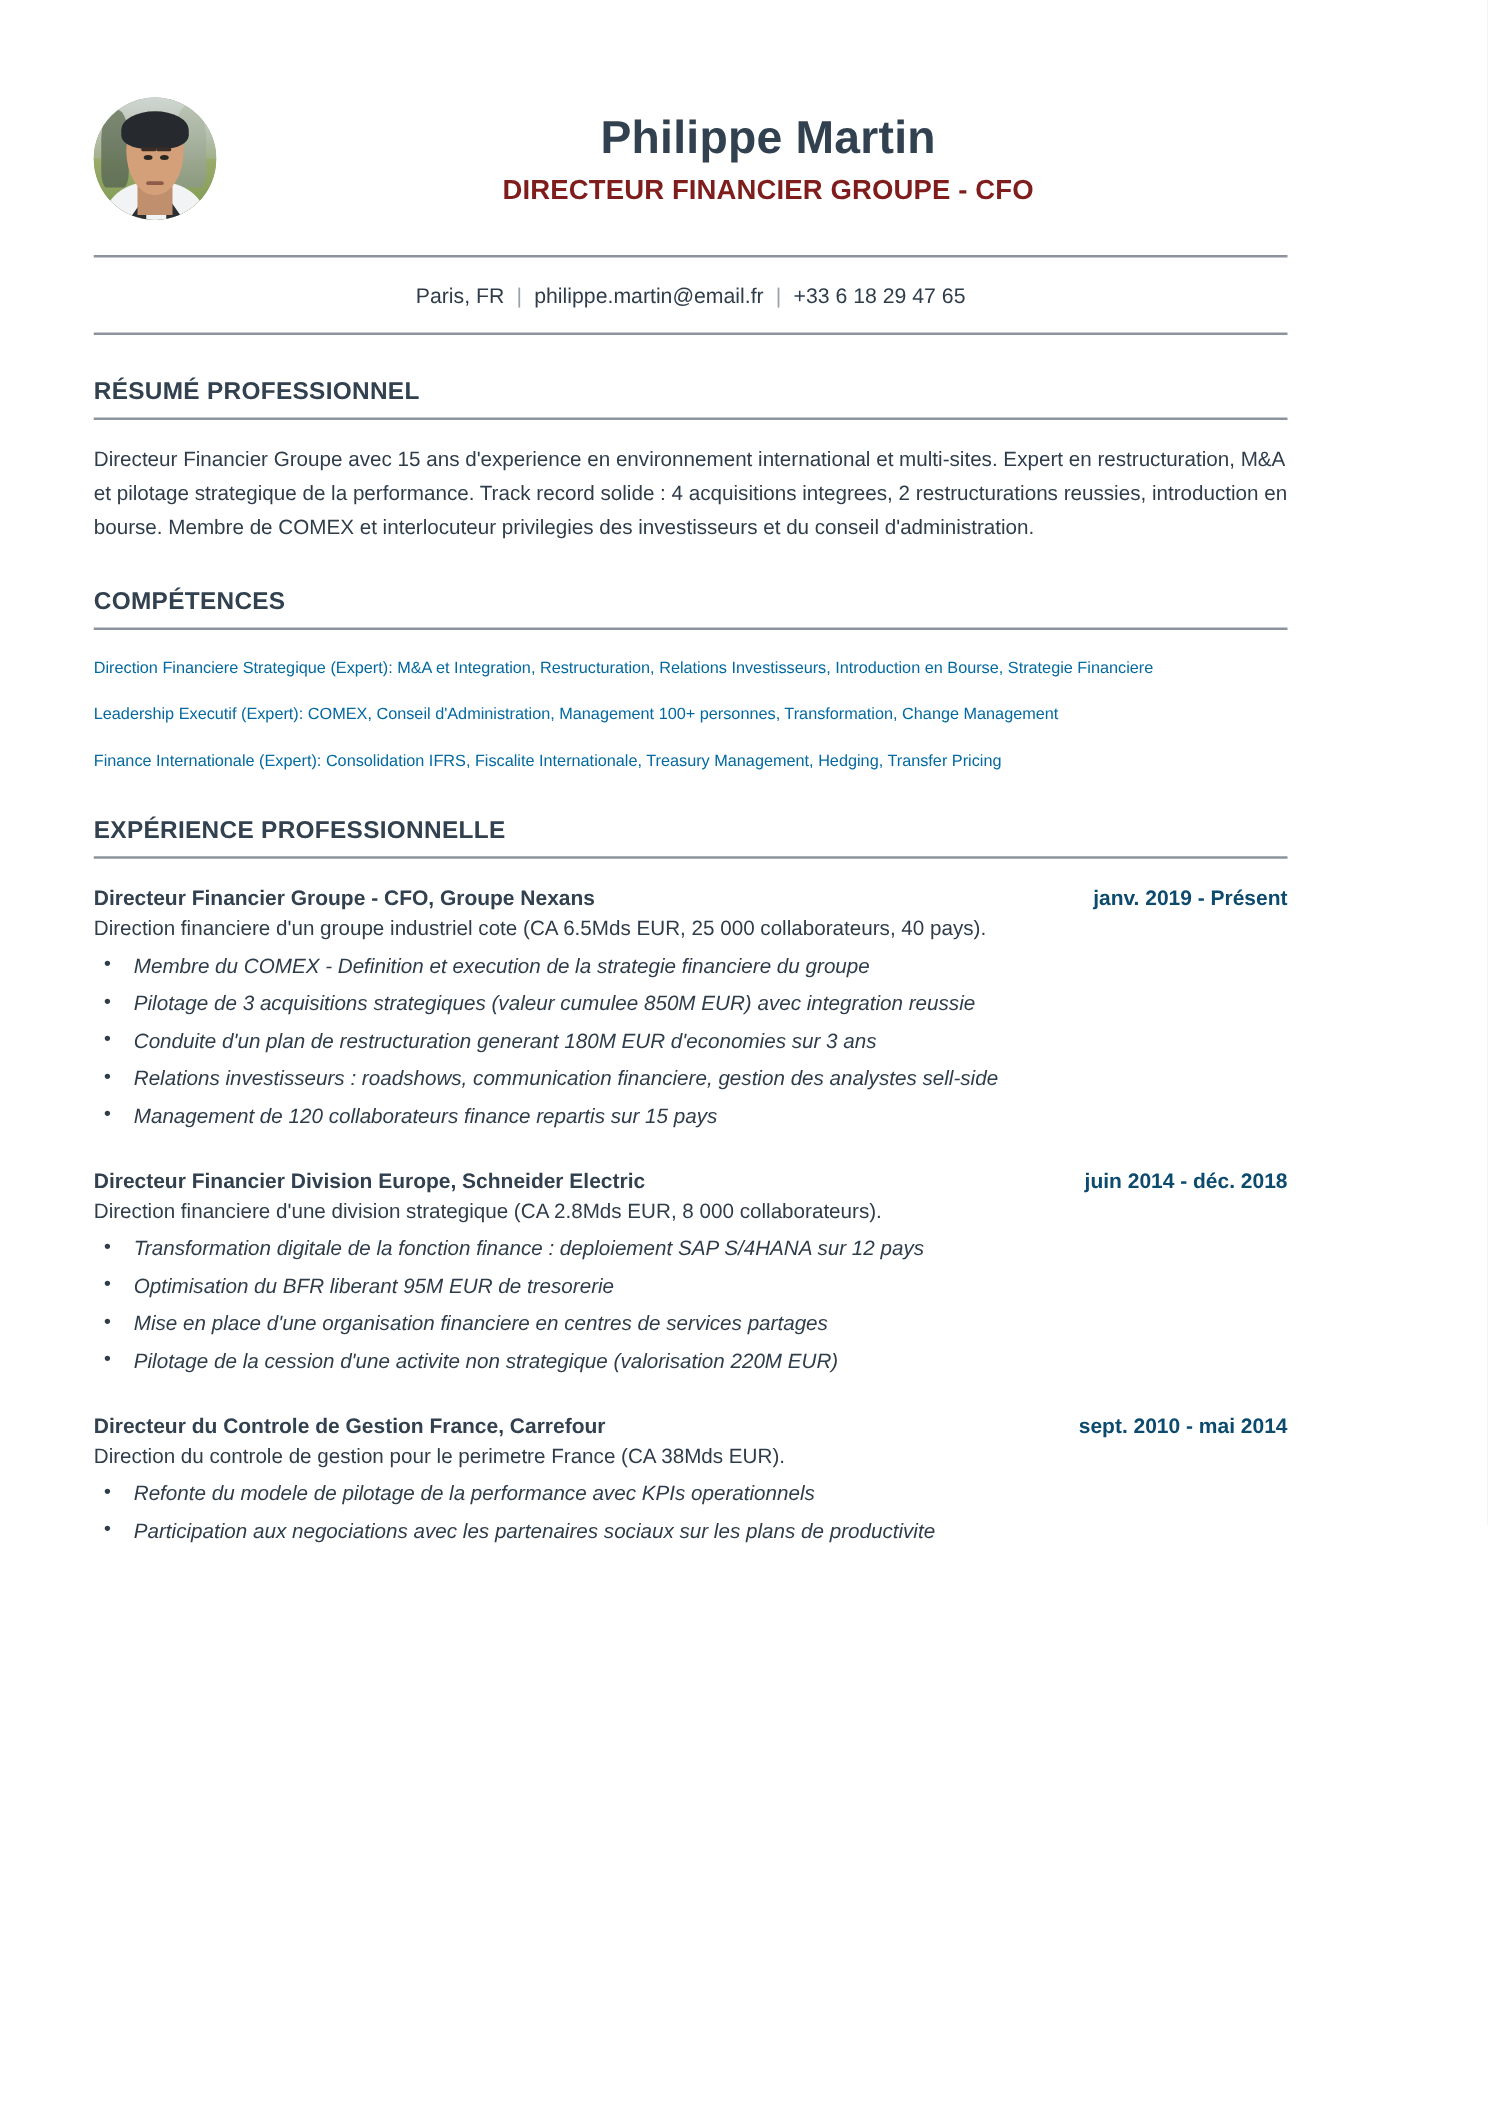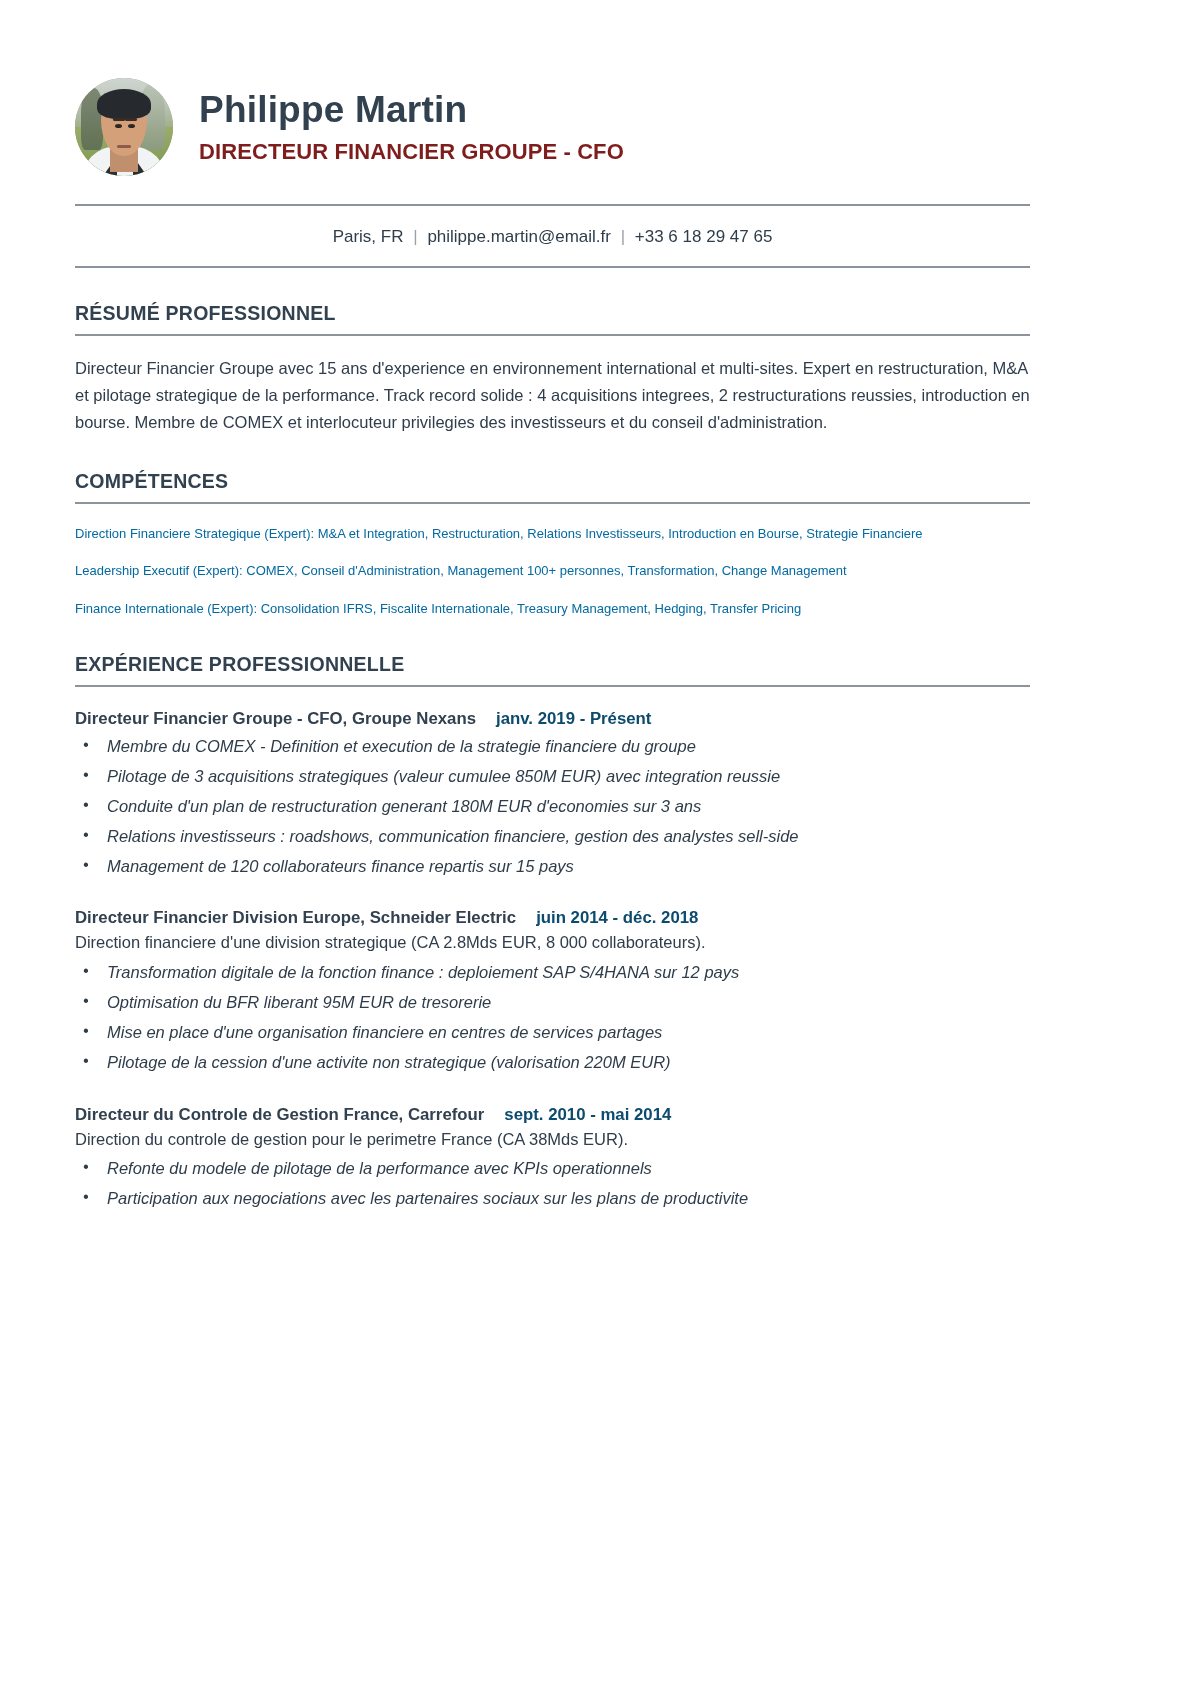--- a/index.html
+++ b/index.html
@@ -24,20 +24,21 @@
     top: 0;
     width: 955px;
   }
 
   
   .header {
     display: flex;
     align-items: center;
     padding-top: 78px;
     gap: 26px;
+    text-align: center;
   }
   .avatar {
     width: 98px;
     height: 98px;
     min-width: 98px;
     border-radius: 50%;
     overflow: hidden;
     position: relative;
     background: #8e9d72;
     flex: 0 0 auto;
@@ -209,20 +210,21 @@
     margin: 0 0 16px 0;
   }
   .skill-group:last-child { margin-bottom: 0; }
 
   
   .job { margin-bottom: 29px; }
   .job:last-child { margin-bottom: 0; }
   .job-head {
     display: flex;
     align-items: baseline;
+    justify-content: space-between;
     gap: 20px;
     margin-top: 22px;
   }
   .job-title {
     font-size: 16.8px;
     font-weight: bold;
     color: #32414f;
     white-space: nowrap;
   }
   .job-dates {
@@ -319,20 +321,21 @@
 
     <div class="section">
       <h2 class="section-title">EXPÉRIENCE PROFESSIONNELLE</h2>
       <div class="section-rule"></div>
 
       <div class="job">
         <div class="job-head">
           <span class="job-title">Directeur Financier Groupe - CFO, Groupe Nexans</span>
           <span class="job-dates">janv. 2019 - Présent</span>
         </div>
+        <p class="job-desc">Direction financiere d'un groupe industriel cote (CA 6.5Mds EUR, 25 000 collaborateurs, 40 pays).</p>
         <ul class="bullets">
           <li>Membre du COMEX - Definition et execution de la strategie financiere du groupe</li>
           <li>Pilotage de 3 acquisitions strategiques (valeur cumulee 850M EUR) avec integration reussie</li>
           <li>Conduite d'un plan de restructuration generant 180M EUR d'economies sur 3 ans</li>
           <li>Relations investisseurs : roadshows, communication financiere, gestion des analystes sell-side</li>
           <li>Management de 120 collaborateurs finance repartis sur 15 pays</li>
         </ul>
       </div>
 
       <div class="job">

